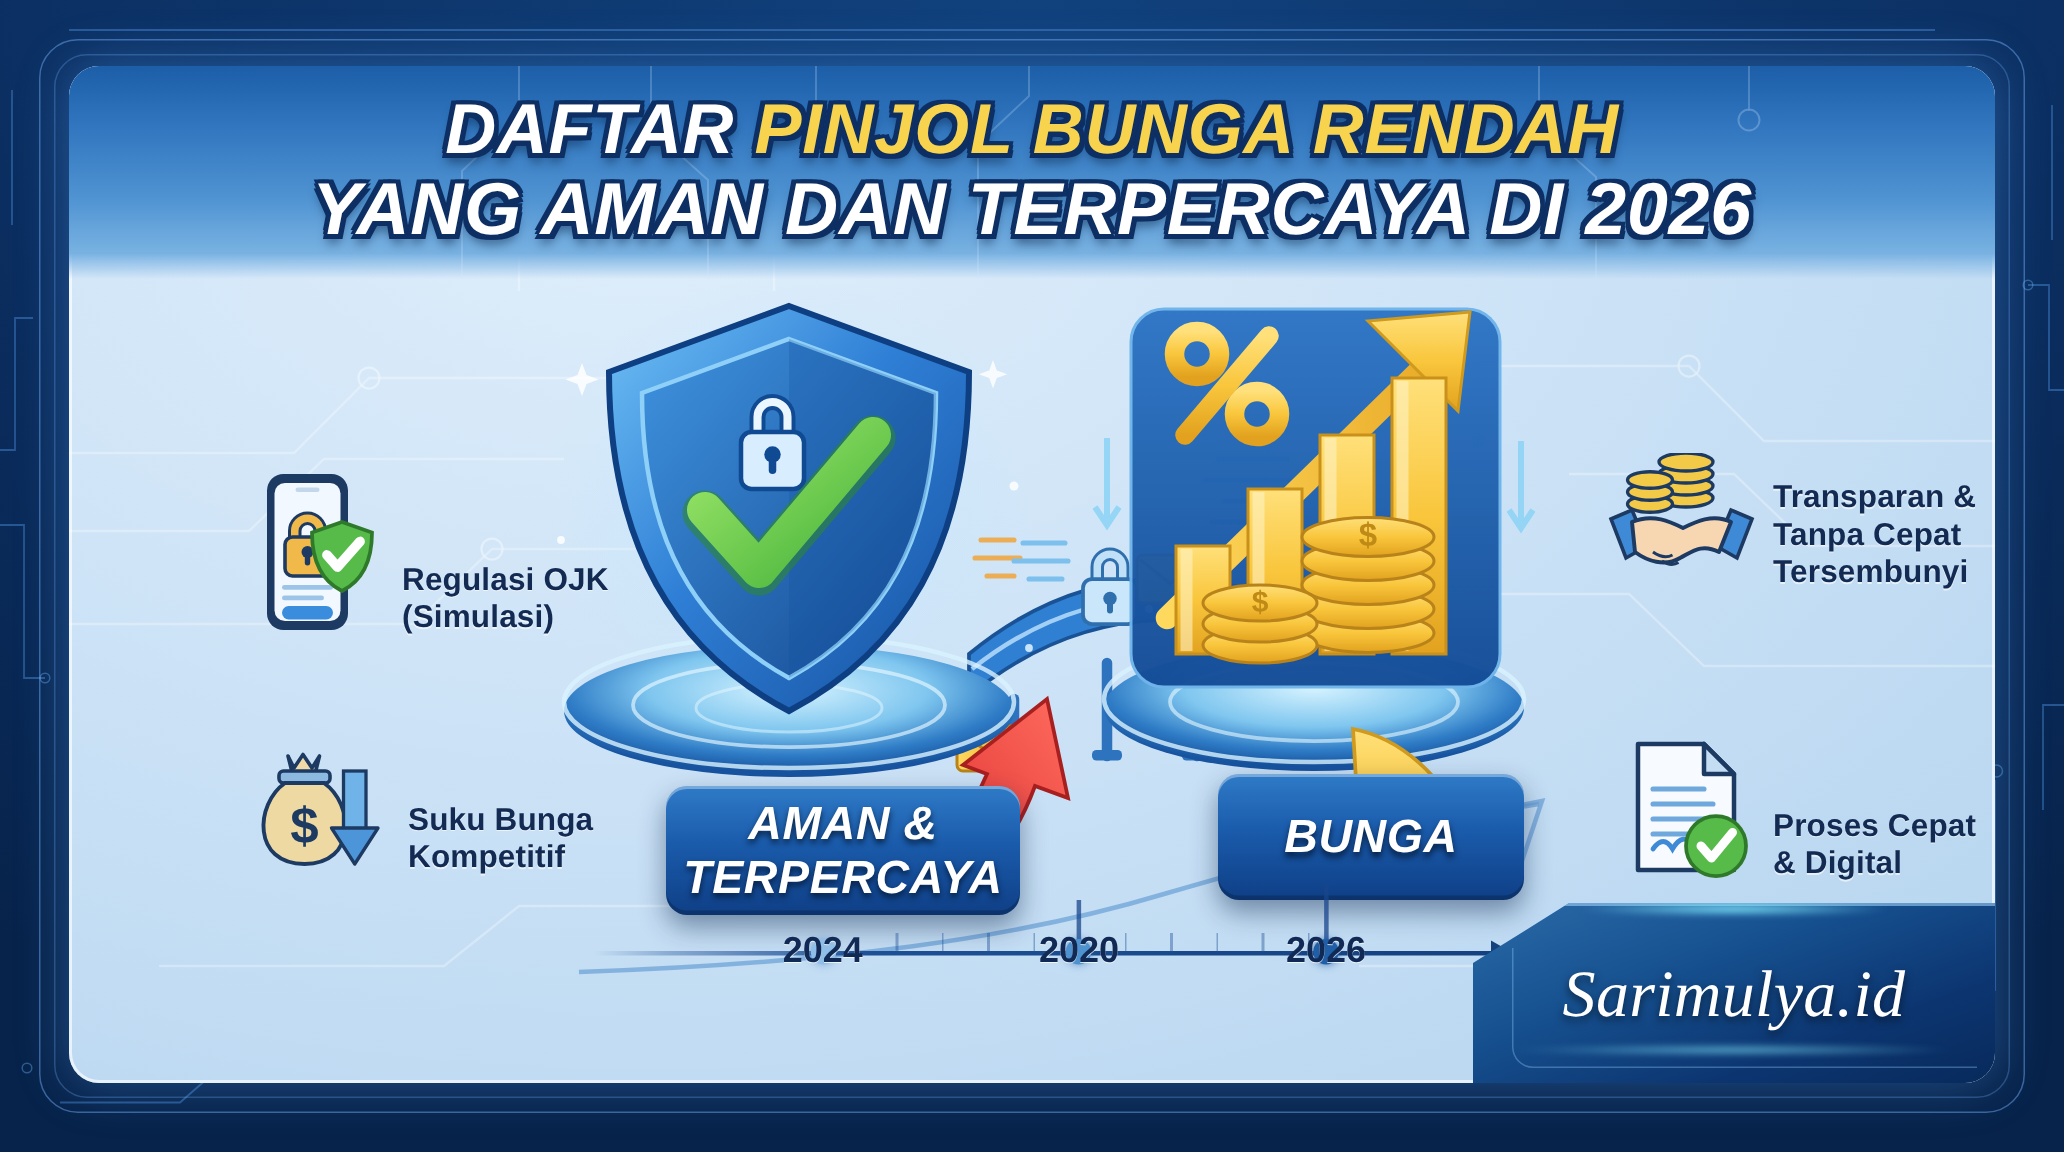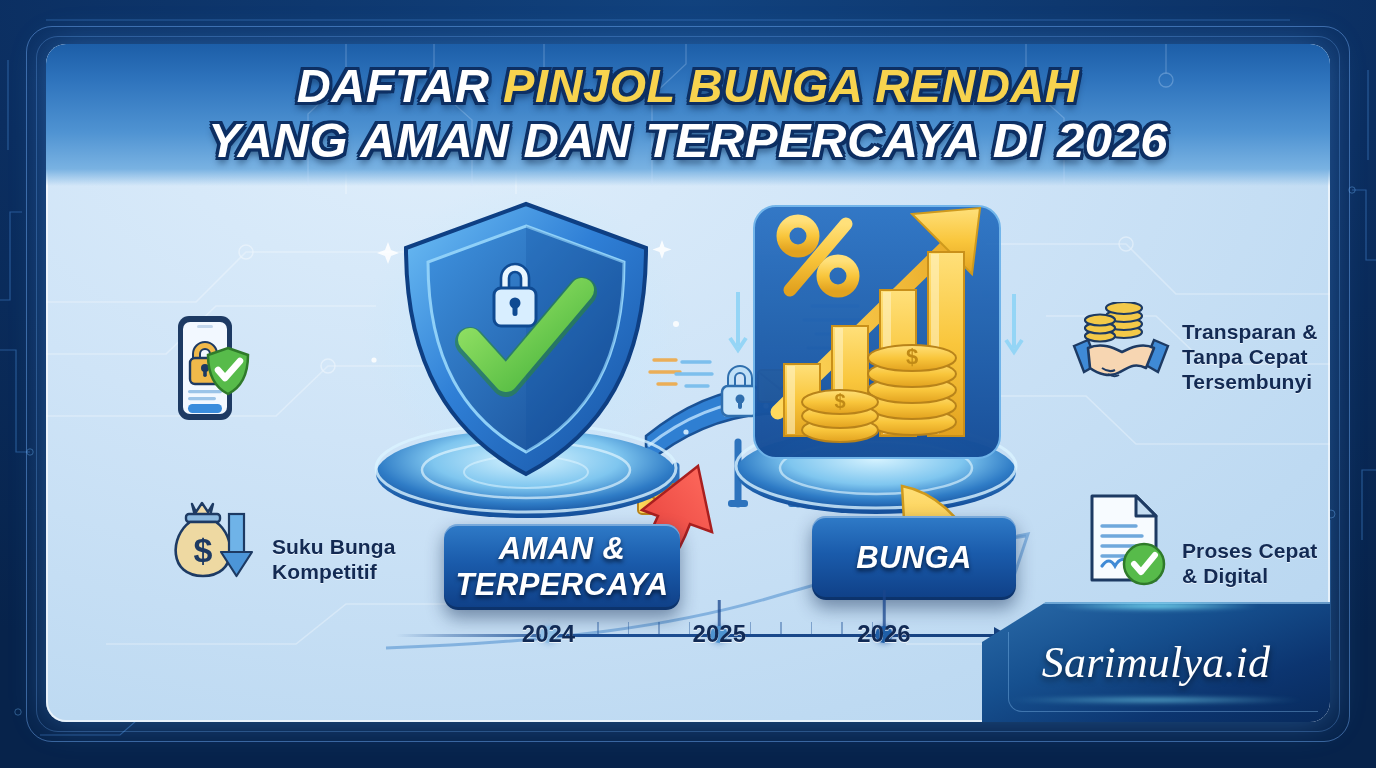--- a/index.html
+++ b/index.html
@@ -467,20 +467,24 @@
         <g fill="#9cc4e8">
             <rect x="24" y="78" width="34" height="3.2" rx="1.6"></rect>
             <rect x="24" y="85" width="28" height="3.2" rx="1.6"></rect>
           </g>
         <rect x="24" y="92" width="34" height="9" rx="4.5" fill="#3a8ddd"></rect>
         <g>
           <path d="M64 36 L84 43 C84 64, 76 76, 64 82 C52 76, 44 64, 44 43 Z" fill="#57bb4a" stroke="#2f7a2a" stroke-width="2.5"></path>
           <path d="M54 58 L61 66 L76 49" fill="none" stroke="#fff" stroke-width="6.5" stroke-linecap="round" stroke-linejoin="round"></path>
         </g>
       </svg>
+      <div class="ftext">
+        <div>Regulasi OJK</div>
+        <div>(Simulasi)</div>
+      </div>
     </div>
 
     <div class="feature" id="f-suku">
       <svg class="ficon" width="96" height="92" viewBox="0 0 96 92">
         <path d="M28 12 l4 8 6 -9 6 9 5 -8 -3 12 h-15z" fill="#f0dba8" stroke="#1d3a63" stroke-width="2.4" stroke-linejoin="round"></path>
         <rect x="22" y="22" width="34" height="8" rx="3" fill="#8bb9e0" stroke="#1d3a63" stroke-width="2.4"></rect>
         <path d="M26 30 C 6 44, 4 84, 39 84 C 74 84, 72 44, 52 30 Z" fill="#eed9a2" stroke="#1d3a63" stroke-width="2.6"></path>
         <text x="39" y="70" text-anchor="middle" font-family="Liberation Sans, sans-serif" font-size="34" font-weight="bold" fill="#1d3a63">$</text>
         <g>
           <rect x="65" y="22" width="15" height="42" fill="#6fb3e8" stroke="#1d3a63" stroke-width="2.2"></rect>
@@ -554,21 +558,21 @@
         <div class="tl-tick" style="left:73%"></div>
       <div class="tl-tick" style="left:78%"></div>
 
       <div class="tl-node" style="left:25%; top:0; width:90px; margin-left:-45px; height:92px;">
         <div class="tl-dot" style="top:38px; background:#8fbfe6; box-shadow:0 0 6px rgba(60,120,190,.5);"></div>
         <div class="tl-lbl">2024</div>
       </div>
       <div class="tl-node" style="left:53%; top:0; width:90px; margin-left:-45px; height:92px;">
         <div class="tl-stem" style="top:12px; height:34px;"></div>
         <div class="tl-dot" style="top:38px; background:#4e93cf; box-shadow:0 0 6px rgba(40,100,175,.6);"></div>
-        <div class="tl-lbl">2025</div>
+        <div class="tl-lbl">2020</div>
       </div>
       <div class="tl-node" style="left:80%; top:0; width:90px; margin-left:-45px; height:92px;">
         <div class="tl-stem" style="top:2px; height:44px;"></div>
         <div class="tl-dot" style="top:38px; background:#1f5fa8; box-shadow:0 0 6px rgba(20,70,150,.7);"></div>
         <div class="tl-lbl">2026</div>
       </div>
     </div>
 
     <div id="brand">
       <div class="bglow"></div>

